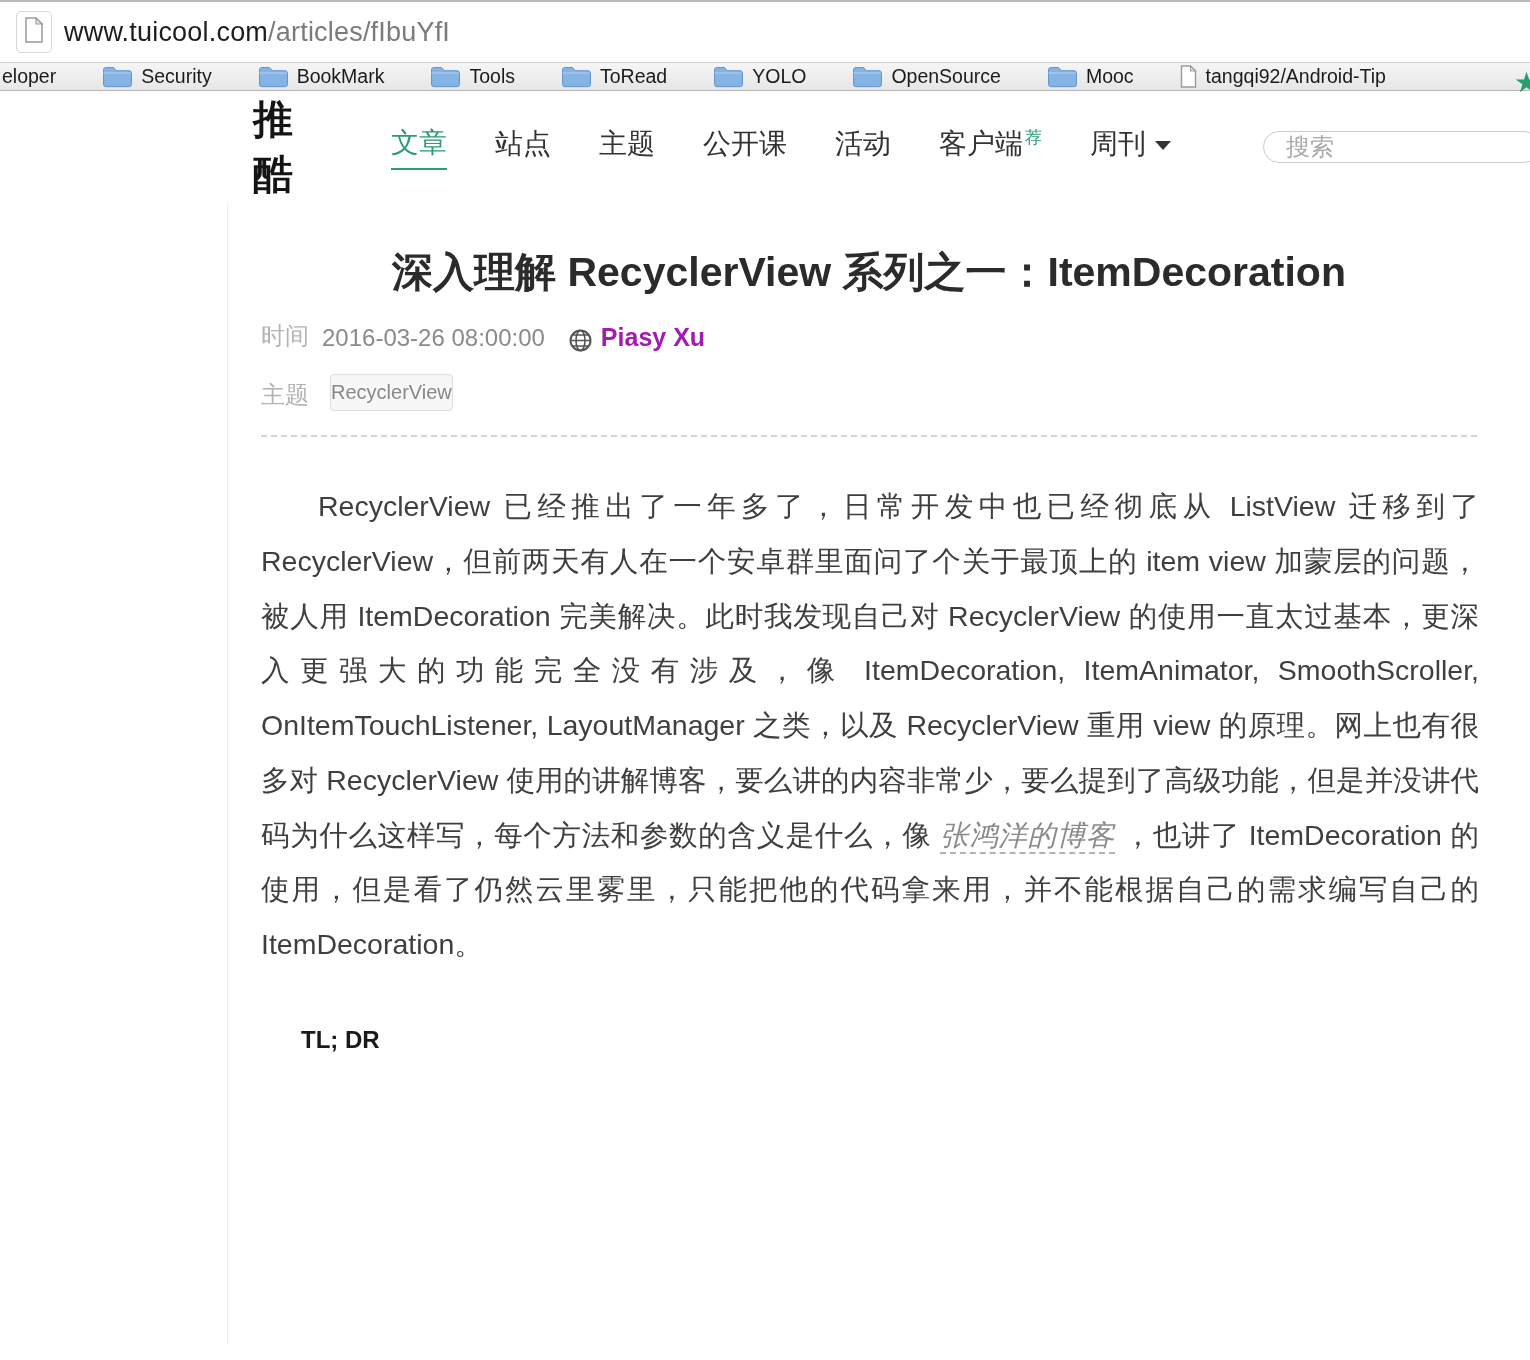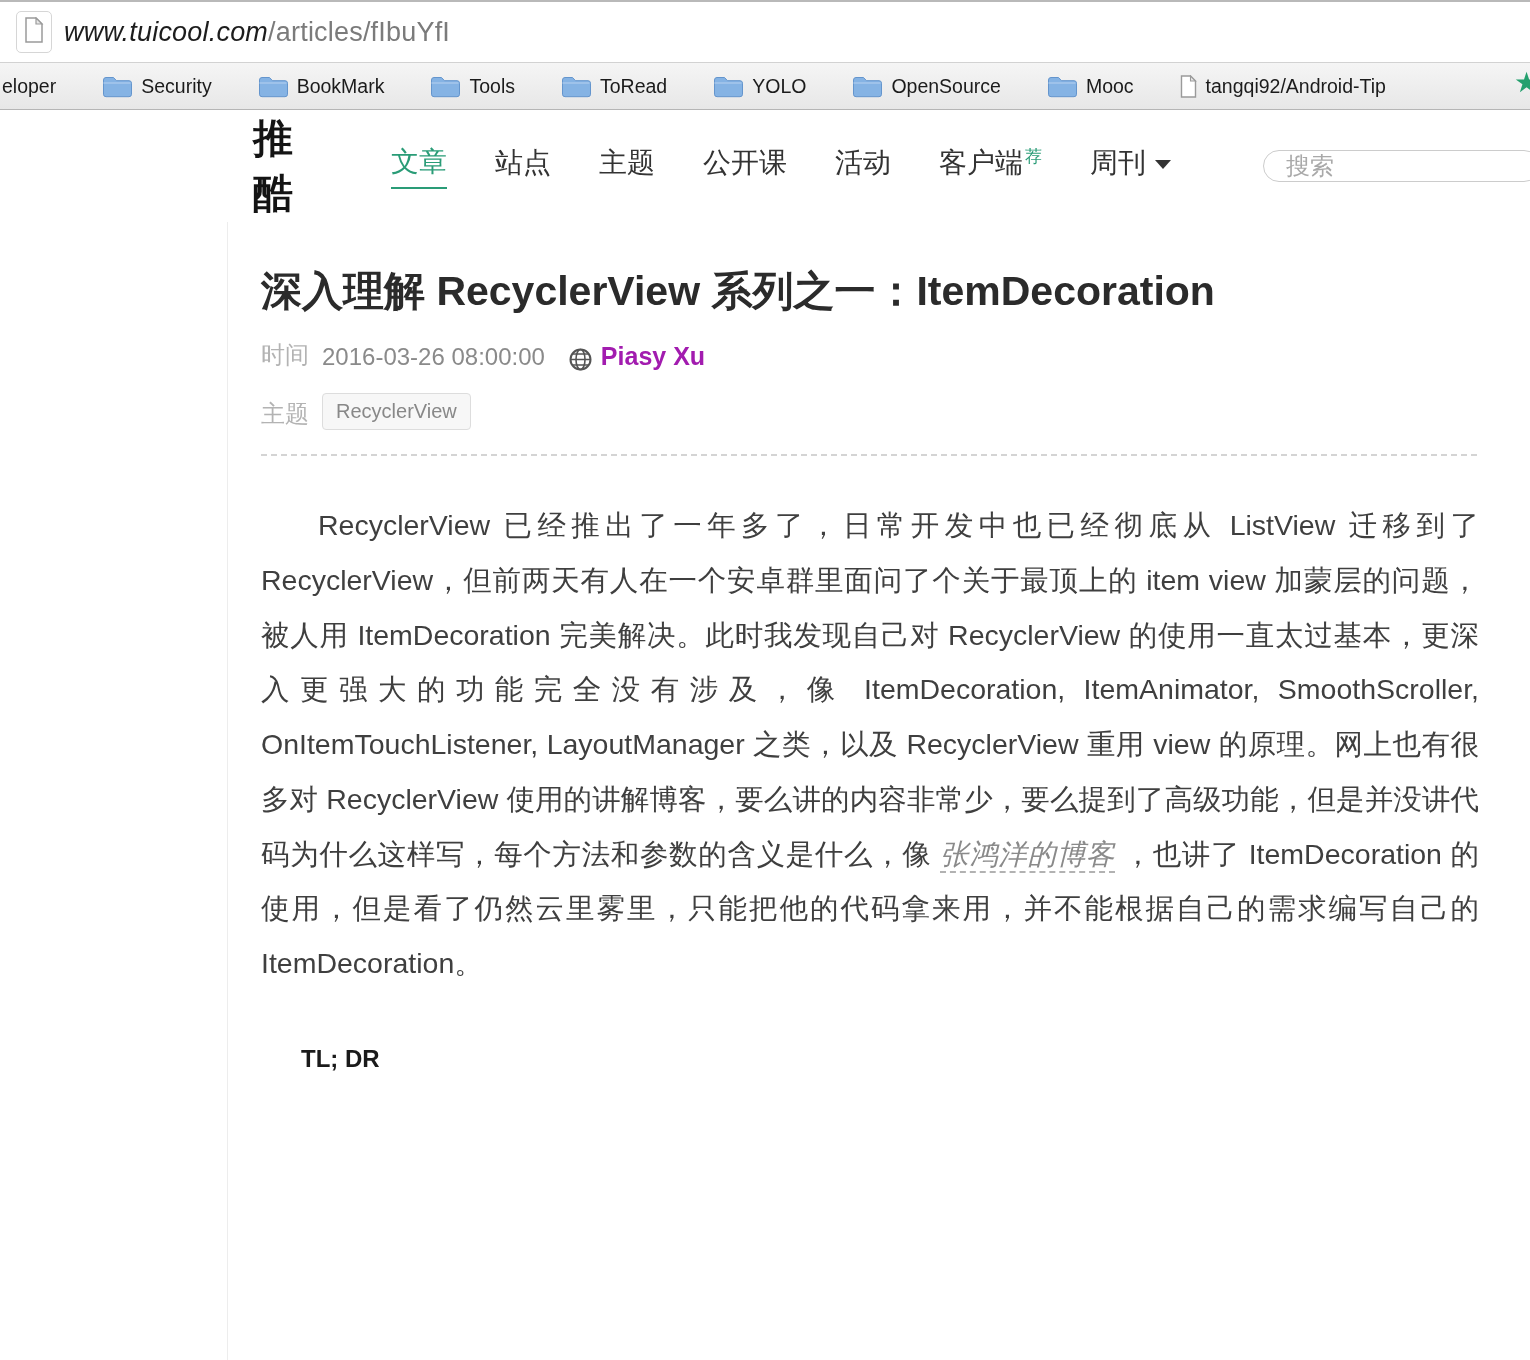--- a/index.html
+++ b/index.html
@@ -9,26 +9,26 @@
   
   .url-bar {
     height: 62px; background: #ffffff; border-top: 2px solid #b9b9b9;
     display: flex; align-items: center; padding-left: 16px;
   }
   .favicon-box {
     width: 36px; height: 42px; border: 1px solid #d6d6d6; border-radius: 5px;
     display: flex; align-items: center; justify-content: center; margin-right: 12px;
   }
   .url-text { font-size: 27px; letter-spacing: 0.2px; white-space: nowrap; }
-  .url-domain { color: #1d1d1d; font-style: italic; }
+  .url-domain { color: #1d1d1d; }
   .url-path { color: #7b7b7b; }
 
   
   .bookmarks-bar {
-    height: 48px; background: linear-gradient(#f5f5f5, #e7e7e7);
+    height: 29px; background: linear-gradient(#f5f5f5, #e7e7e7);
     border-top: 1px solid #d2d2d2; border-bottom: 1px solid #b5b5b5;
     display: flex; align-items: center; padding-left: 2px;
     font-size: 19.5px; color: #1b1b1b; position: relative; white-space: nowrap;
   }
   .bookmark-item { display: flex; align-items: center; margin-right: 46px; cursor: default; }
   .bookmark-item .bm-icon { margin-right: 9px; display: inline-flex; }
   .bookmark-star {
     position: absolute; right: -9px; top: 6px; font-size: 28px; line-height: 1;
   }
 
@@ -52,31 +52,31 @@
     font-family: "Liberation Sans", "DejaVu Sans", sans-serif;
   }
   .search-input::placeholder { color: #a9a9a9; }
 
   
   .page-body { background: #ffffff; }
   .article {
     margin-left: 227px; border-left: 1px solid #ededed;
     padding: 44px 53px 60px 33px; min-height: 1140px;
   }
-  .article-title { font-size: 41px; font-weight: 700; color: #2b2b2b; line-height: 1.25; }
+  .article-title { font-size: 41px; font-weight: 700; color: #2b2b2b; line-height: 1.25; text-align: center; }
 
   .meta-row { display: flex; align-items: flex-end; margin-top: 22px; font-size: 24px; }
   .meta-label { color: #b3b3b3; margin-right: 13px; flex-shrink: 0; }
   .meta-time { color: #8a8a8a; }
   .globe-icon { margin: 0 9px 0 24px; display: inline-flex; }
   .meta-author { color: #a21caf; font-weight: 700; font-size: 25px; }
   .meta-source { color: #222222; font-size: 24.5px; cursor: pointer; }
   .topic-tag {
     display: inline-block; background: #f7f7f7; border: 1px solid #dddddd;
-    border-radius: 4px; padding: 6px 13px; color: #888888; font-size: 20px; cursor: pointer;
+    border-radius: 4px; padding: 6px 0; color: #888888; font-size: 20px; cursor: pointer; margin-left: 8px;
   }
   .meta-divider { border-bottom: 2px dashed #d4d4d4; margin-top: 24px; }
 
   .article-p {
     width: 1218px; margin-top: 42px; font-size: 28.5px; line-height: 1.92;
     color: #3f3f3f; text-indent: 2em; text-align: justify; text-justify: inter-ideograph;
   }
   .article-link {
     color: #8a8a8a; font-style: italic; text-decoration: none;
     border-bottom: 2px dashed #b2b2b2; padding-bottom: 1px; cursor: pointer;

